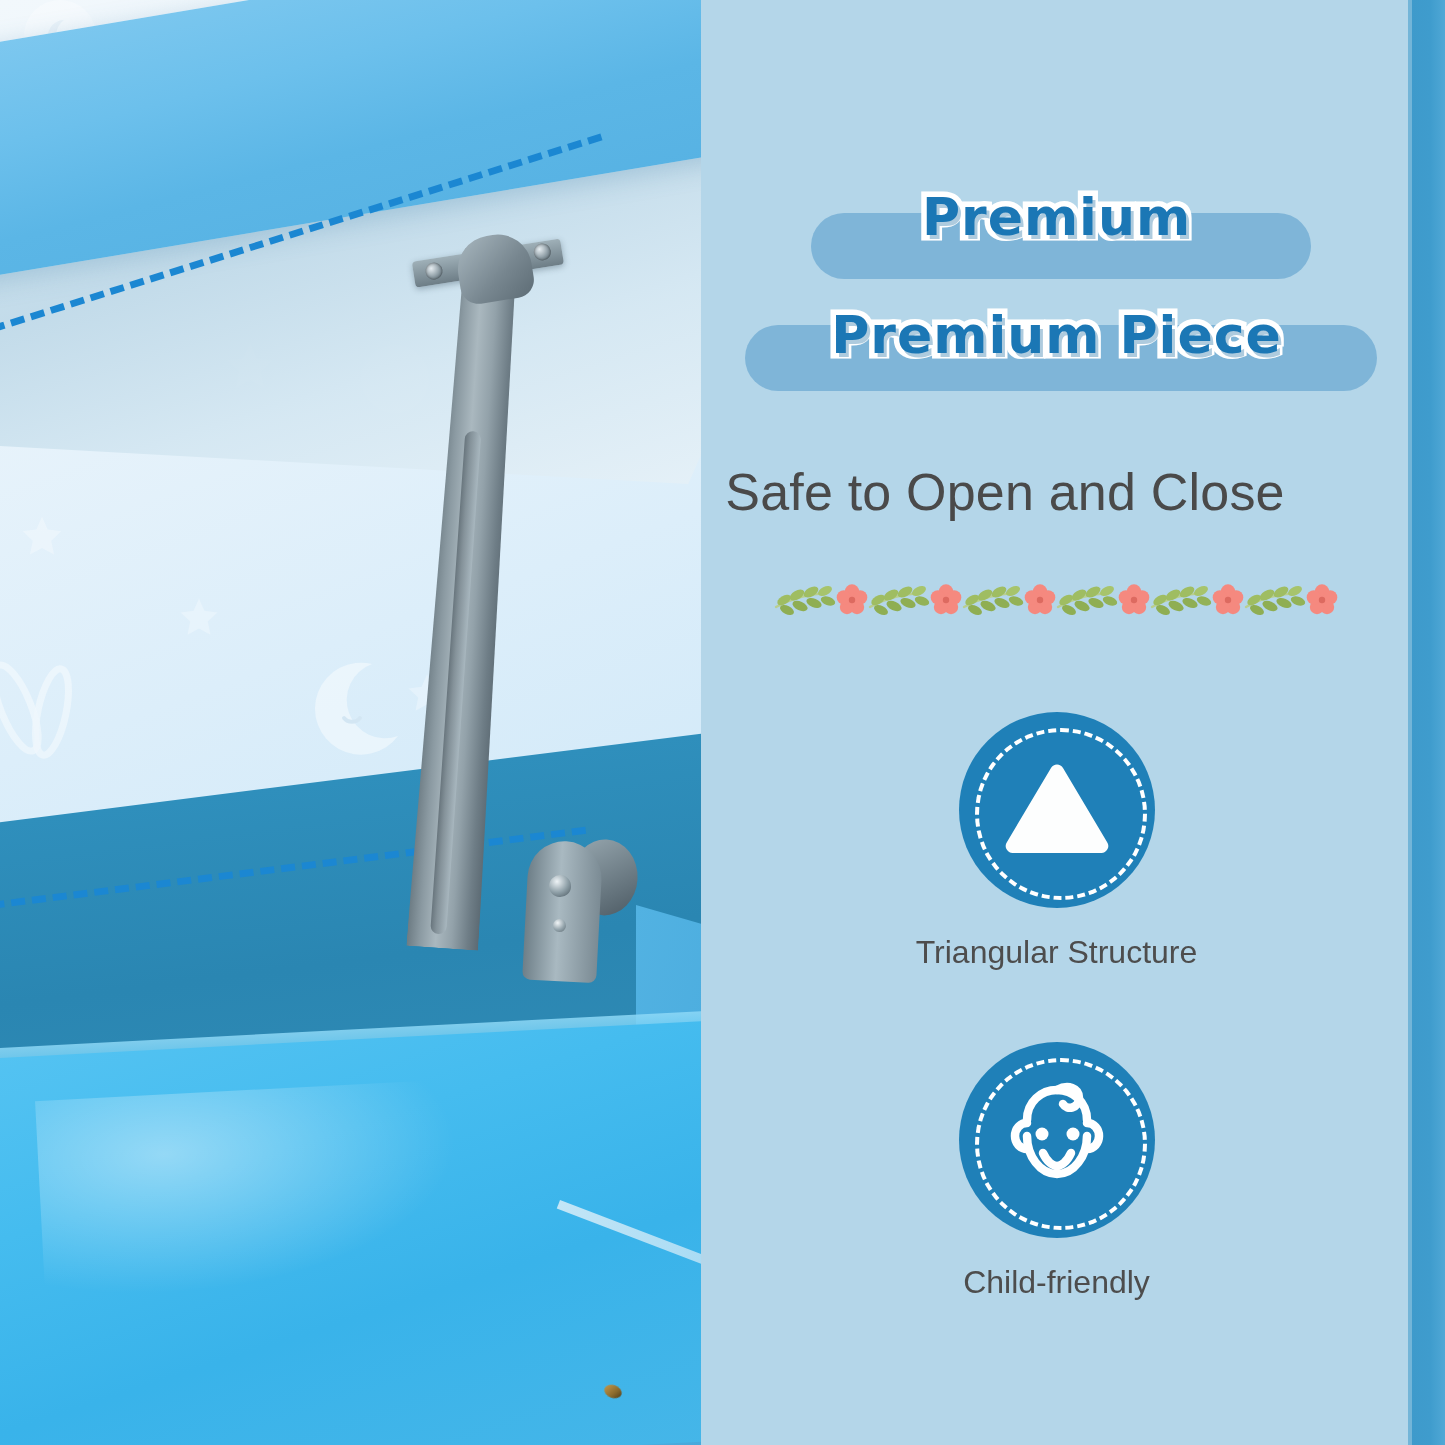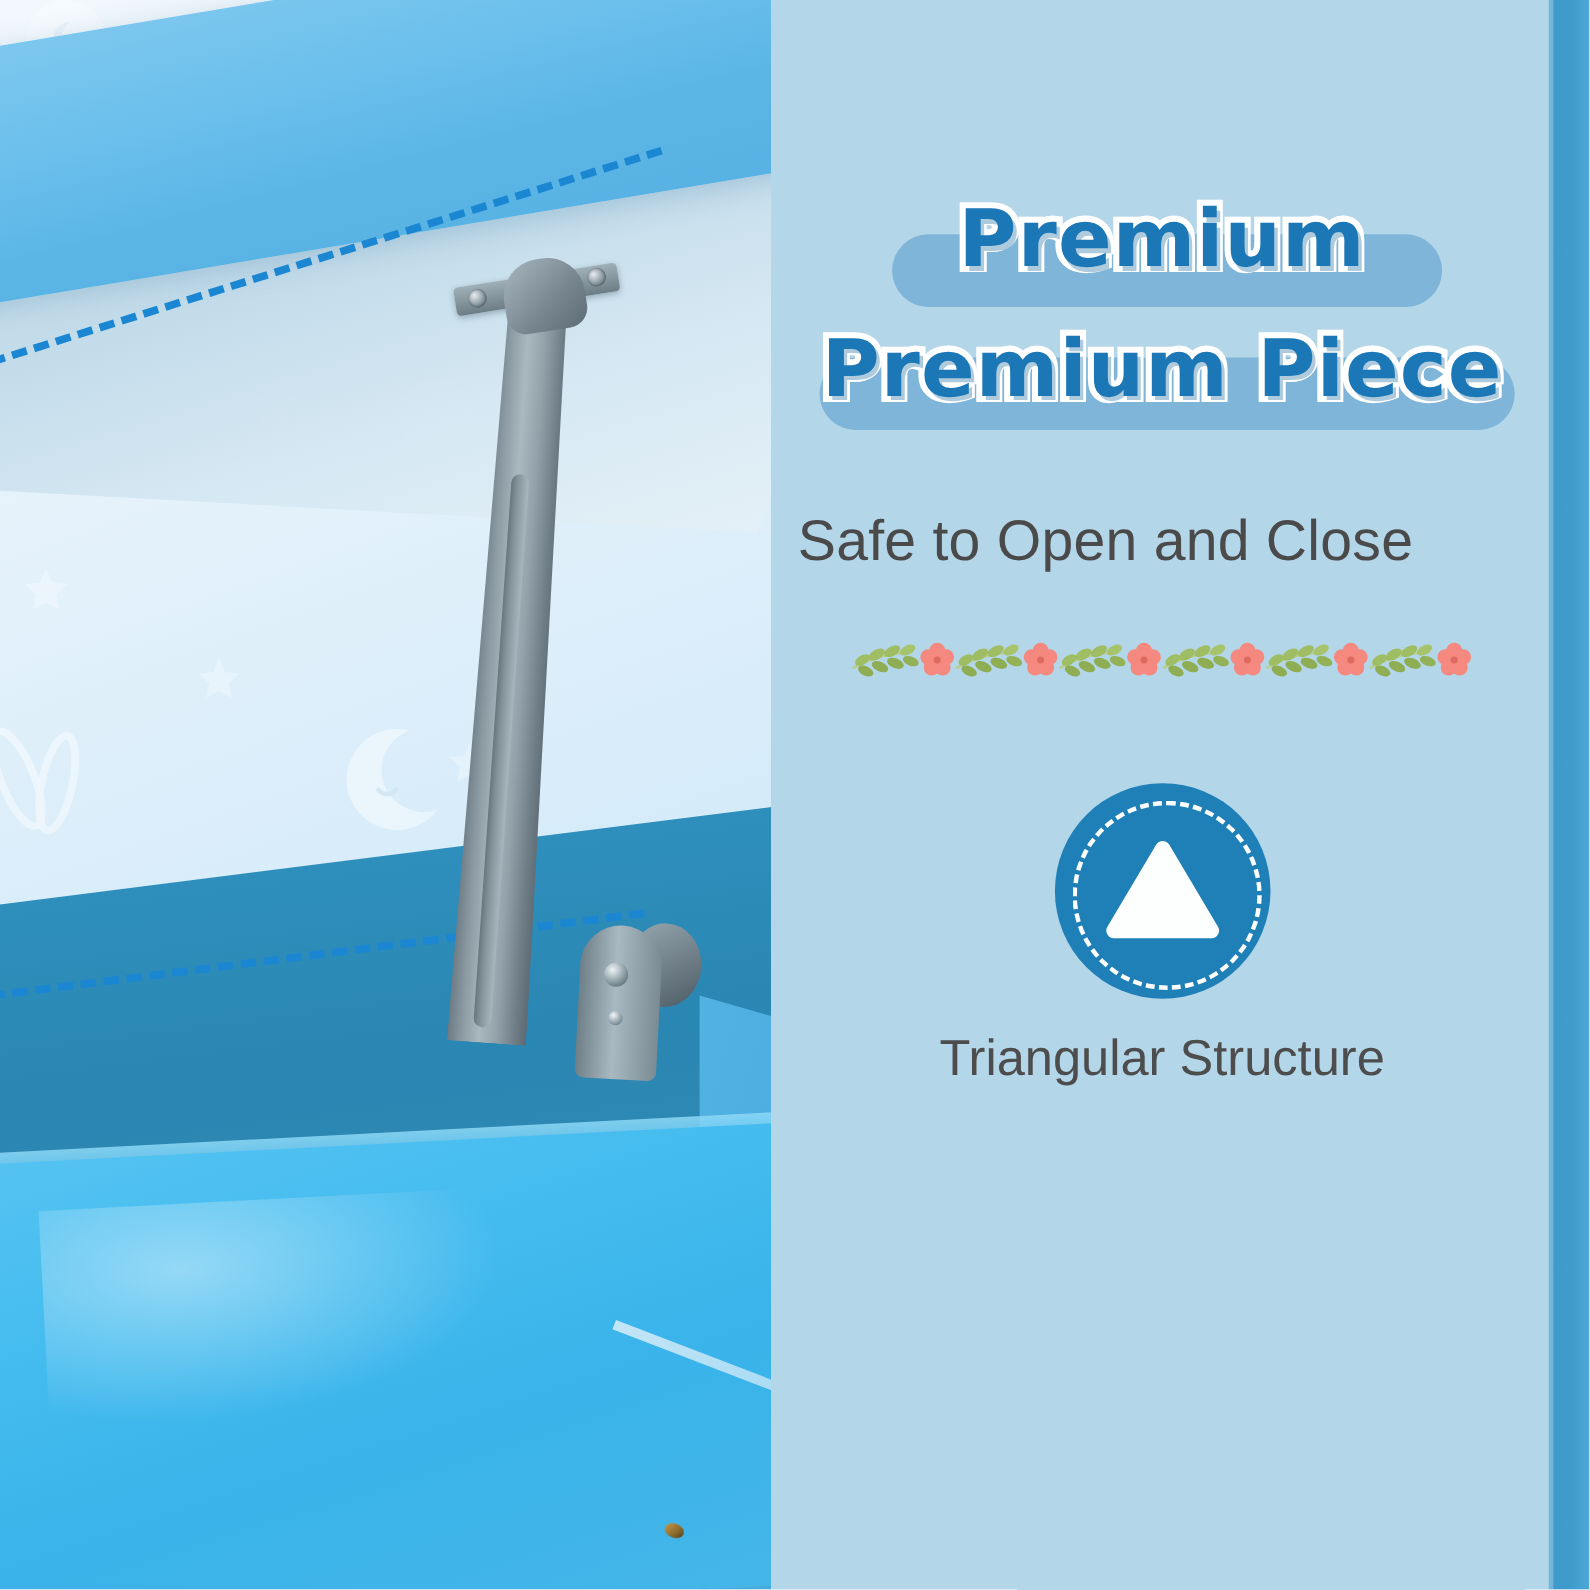--- a/index.html
+++ b/index.html
@@ -193,21 +193,21 @@
   .hl-pill{
     position:absolute;height:66px;border-radius:34px;background:#7fb5d8;
     top:48px;
   }
   .hl-pill-1{left:110px;width:500px;}
   .hl-pill-2{left:44px;width:632px;top:42px;}
   .hl-text{
     position:relative;
     font-family:"DejaVu Sans",sans-serif;
     font-weight:bold;
-    font-size:72px;
+    font-size:52px;
     line-height:104px;
     letter-spacing:1px;
     color:#1b77b5;
     -webkit-text-stroke:11px #ffffff;
     paint-order:stroke fill;
     text-shadow:3px 4px 0 rgba(22,105,160,.35);
   }
 
   
   .subtitle{
@@ -238,21 +238,21 @@
     position:absolute;left:16px;top:16px;width:164px;height:164px;
     border:4px dashed #ffffff;border-radius:50%;
   }
   .fcircle .glyph{
     position:absolute;left:0;top:0;width:196px;height:196px;
     display:flex;align-items:center;justify-content:center;
   }
   .flabel{
     margin-top:26px;
     font-family:"Liberation Sans",sans-serif;
-    font-size:46px;color:#4d4d4d;
+    font-size:32px;color:#4d4d4d;
   }
 </style>
 </head>
 <body>
 
 <div class="stage">
 
   <div class="photo">
 
     <div class="motif" style="left:18px;top:-6px;">
@@ -411,17 +411,37 @@
         <div class="ring"></div>
         <div class="glyph">
           <svg width="118" height="104" viewBox="0 0 118 104">
             <path d="M53 10a7 7 0 0 1 12 0l44 74a7 7 0 0 1-6 11H15a7 7 0 0 1-6-11z" fill="#fdfefe"></path>
           </svg>
         </div>
       </div>
       <div class="flabel">Triangular Structure</div>
     </div>
 
+    <div class="feature feature-2">
+      <div class="fcircle">
+        <div class="ring"></div>
+        <div class="glyph">
+          <svg width="126" height="122" viewBox="0 0 126 122">
+            <g fill="none" stroke="#ffffff" stroke-width="8.5" stroke-linecap="round" stroke-linejoin="round">
+              <path d="M33 41c0-18 14-30 30-30s30 12 30 30"></path>
+              <path d="M93 44c7 0 12 6 12 13s-5 13-12 13"></path>
+              <path d="M33 44c-7 0-12 6-12 13s5 13 12 13"></path>
+              <path d="M33 57c0 20 13 38 30 38s30-18 30-38"></path>
+              <path d="M63 11c11-6 22-2 22 8s-12 13-16 6"></path>
+              <path d="M49 74c4 9 10 13 14 13s10-4 14-13"></path>
+            </g>
+            <circle cx="48" cy="55" r="6.5" fill="#ffffff"></circle>
+            <circle cx="79" cy="55" r="6.5" fill="#ffffff"></circle>
+          </svg>
+        </div>
+      </div>
+      <div class="flabel">Child-friendly</div>
+    </div>
 
     <div class="edge-stripe"></div>
   </div>
 
 </div>
 
 </body></html>

